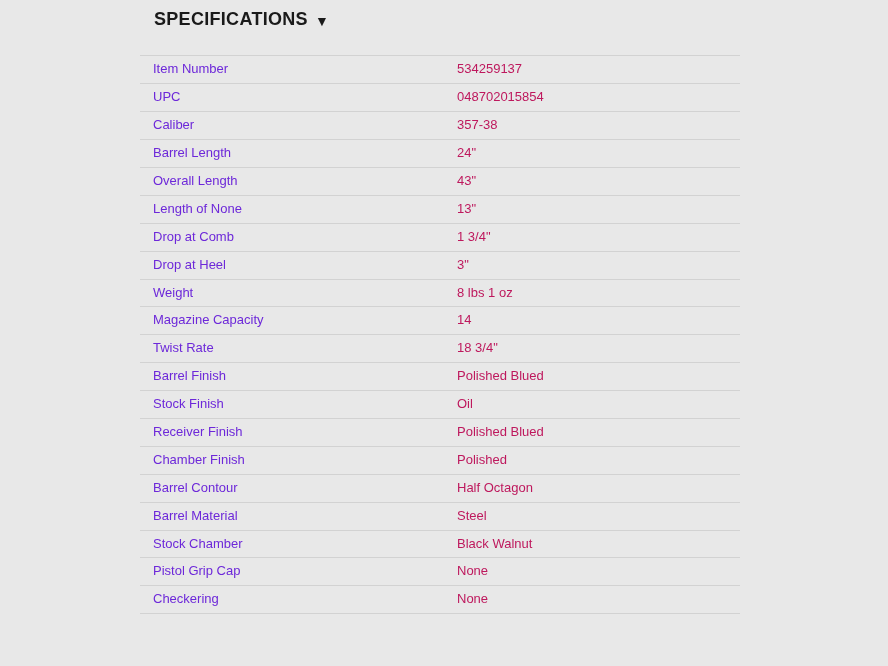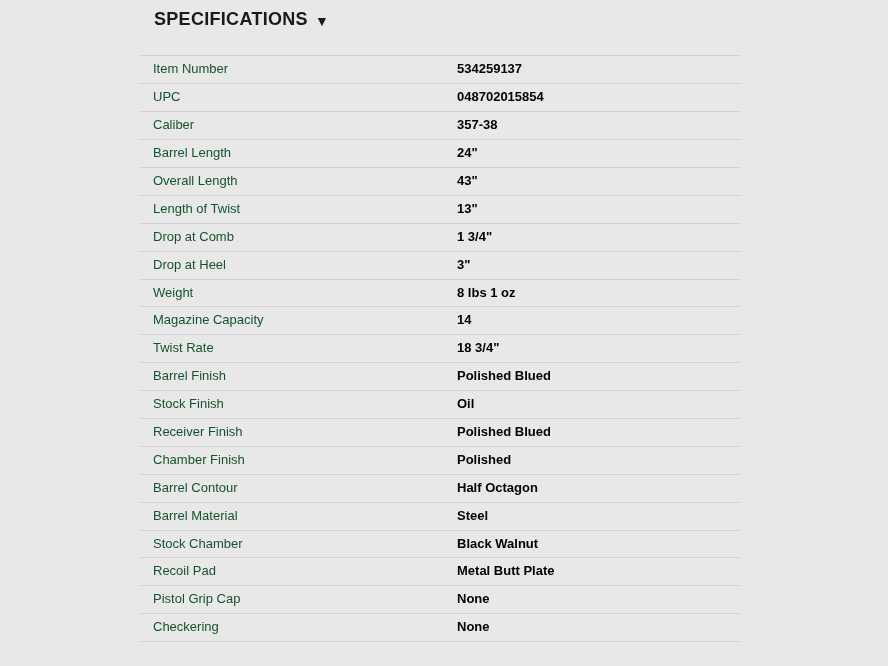--- a/index.html
+++ b/index.html
@@ -58,26 +58,25 @@
   .spec-table td {
     font-size: 13px;
     color: #3c3c3c;
     padding: 5px 0 5px 0;
     vertical-align: top;
     line-height: 1.3;
   }
   .spec-table td.label {
     width: 300px;
     padding-left: 13px;
-    color: #14532d;
+    color: #6d28d9;
   }
   .spec-table td.value {
     padding-left: 4px;
-    color: #000000;
-    font-weight: bold;
+    color: #be185d;
   }
 </style>
 </head>
 <body>
 
 <div class="page">
   <div class="spec-panel">
 
     <div class="spec-header">
       <span>SPECIFICATIONS</span>
@@ -100,21 +99,21 @@
         </tr>
         <tr>
           <td class="label">Barrel Length</td>
           <td class="value">24"</td>
         </tr>
         <tr>
           <td class="label">Overall Length</td>
           <td class="value">43"</td>
         </tr>
         <tr>
-          <td class="label">Length of Twist</td>
+          <td class="label">Length of None</td>
           <td class="value">13"</td>
         </tr>
         <tr>
           <td class="label">Drop at Comb</td>
           <td class="value">1 3/4"</td>
         </tr>
         <tr>
           <td class="label">Drop at Heel</td>
           <td class="value">3"</td>
         </tr>
@@ -152,24 +151,20 @@
         </tr>
         <tr>
           <td class="label">Barrel Material</td>
           <td class="value">Steel</td>
         </tr>
         <tr>
           <td class="label">Stock Chamber</td>
           <td class="value">Black Walnut</td>
         </tr>
         <tr>
-          <td class="label">Recoil Pad</td>
-          <td class="value">Metal Butt Plate</td>
-        </tr>
-        <tr>
           <td class="label">Pistol Grip Cap</td>
           <td class="value">None</td>
         </tr>
         <tr>
           <td class="label">Checkering</td>
           <td class="value">None</td>
         </tr>
 
       </tbody>
     </table>

